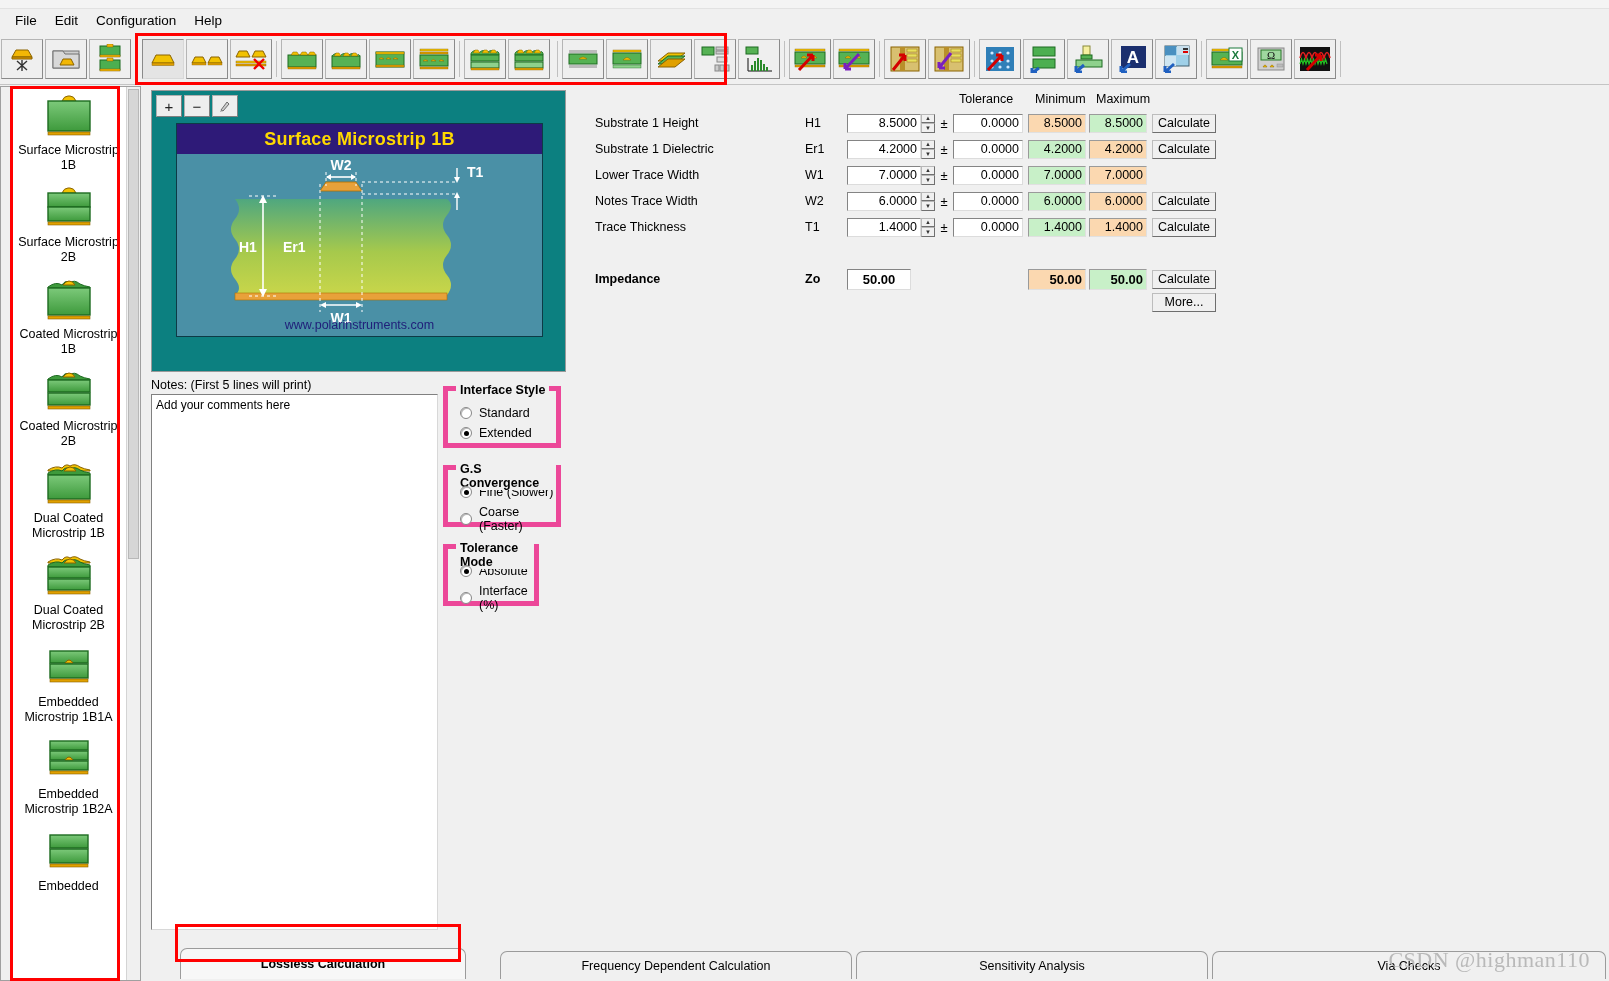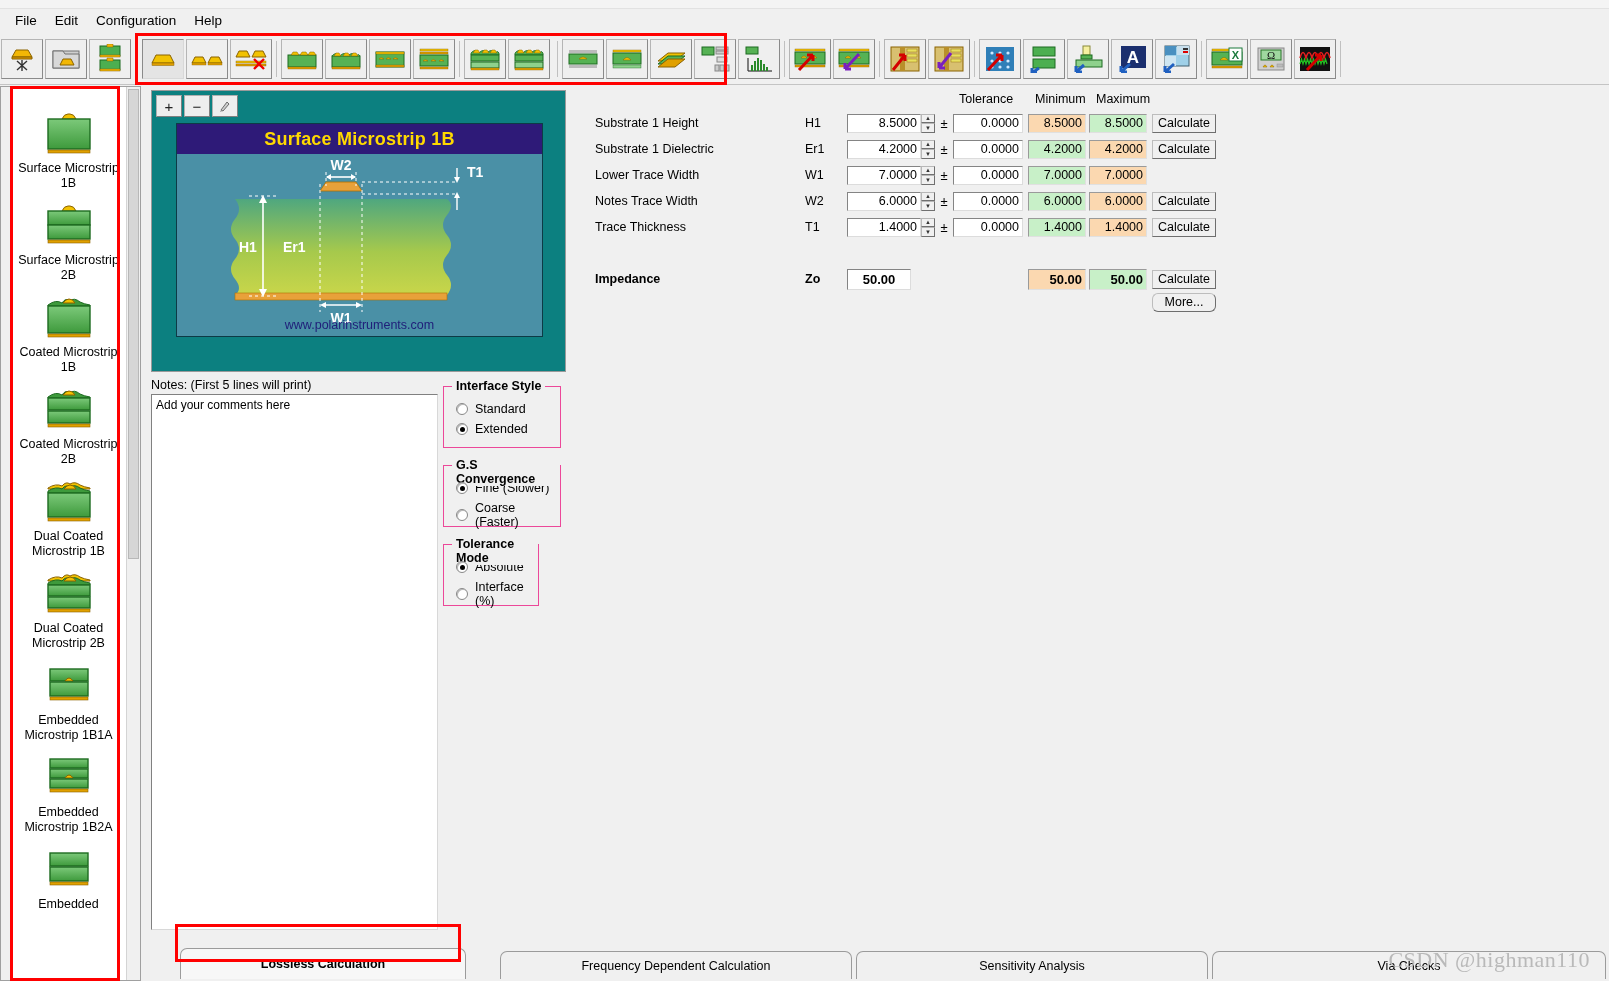--- a/index.html
+++ b/index.html
@@ -61,21 +61,21 @@
     position:absolute; left:0; top:86px; width:141px; height:895px;
     background:#fff; border:1px solid #a0a0a0;
     overflow:hidden;
   }
   .side-scroll-out {
     position:absolute; left:0; top:0; width:10px; height:100%;
     background:#f0f0f0; border-right:1px solid #d0d0d0;
   }
   .side-list {
     position:absolute; left:10px; top:0; right:14px; bottom:0;
-    background:#fff; padding-top:20px;
+    background:#fff; padding-top:2px;
   }
   .side-item {
     display:flex; flex-direction:column; align-items:center;
     padding:6px 2px 8px 2px; cursor:default;
   }
   .side-label {
     margin-top:4px; text-align:center; font-size:12.5px; line-height:15px;
     color:#000; white-space:pre-line;
     font-family:"Liberation Sans", sans-serif;
   }
@@ -128,21 +128,21 @@
     position:absolute; left:8px; top:292px; font-size:12.5px; color:#000;
   }
   .notes-box {
     position:absolute; left:8px; top:308px; width:287px; height:536px;
     background:#fff; border:1px solid #808080; border-right-color:#d8d8d8;
     border-bottom-color:#d8d8d8;
     padding:3px 4px; font-size:12px; color:#000; overflow:hidden;
   }
 
   
-  .gbox { position:absolute; border:1px solid #ec4899; }
+  .gbox { position:absolute; border:5px solid #ec4899; }
   .gbox > .legend {
     position:absolute; top:-8px; left:8px; background:#f0f0f0;
     padding:0 4px; font-weight:bold; font-size:12.5px; color:#000;
   }
   .radio-row, .check-row {
     display:flex; align-items:center; padding:3px 0 3px 12px;
     font-size:12.5px; color:#000; cursor:default;
   }
   .radio {
     width:12px; height:12px; border-radius:50%;
@@ -869,21 +869,21 @@
 
       <div class="prow" style="top:176px;">
         <div class="plabel bold">Impedance</div>
         <div class="psym bold">Zo</div>
         <div class="imp-field">50.00</div>
         <div class="imp-min bg-orange">50.00</div>
         <div class="imp-max bg-green">50.00</div>
         <div class="calcbtn">Calculate</div>
       </div>
 
-      <div class="calcbtn" style="top:203px; left:585px; width:64px;border-radius:6px;">More...</div>
+      <div class="calcbtn" style="top:203px; left:585px; width:64px;">More...</div>
     </div>
   </div>
 
   <div class="tabstrip">
     <div class="tab active" style="left:180px; width:286px;">Lossless Calculation</div>
     <div class="tab" style="left:500px; width:352px;">Frequency Dependent Calculation</div>
     <div class="tab" style="left:1212px; width:394px;">Via Checks</div>
     <div class="tab" style="left:856px; width:352px;">Sensitivity Analysis</div>
   </div>
 

